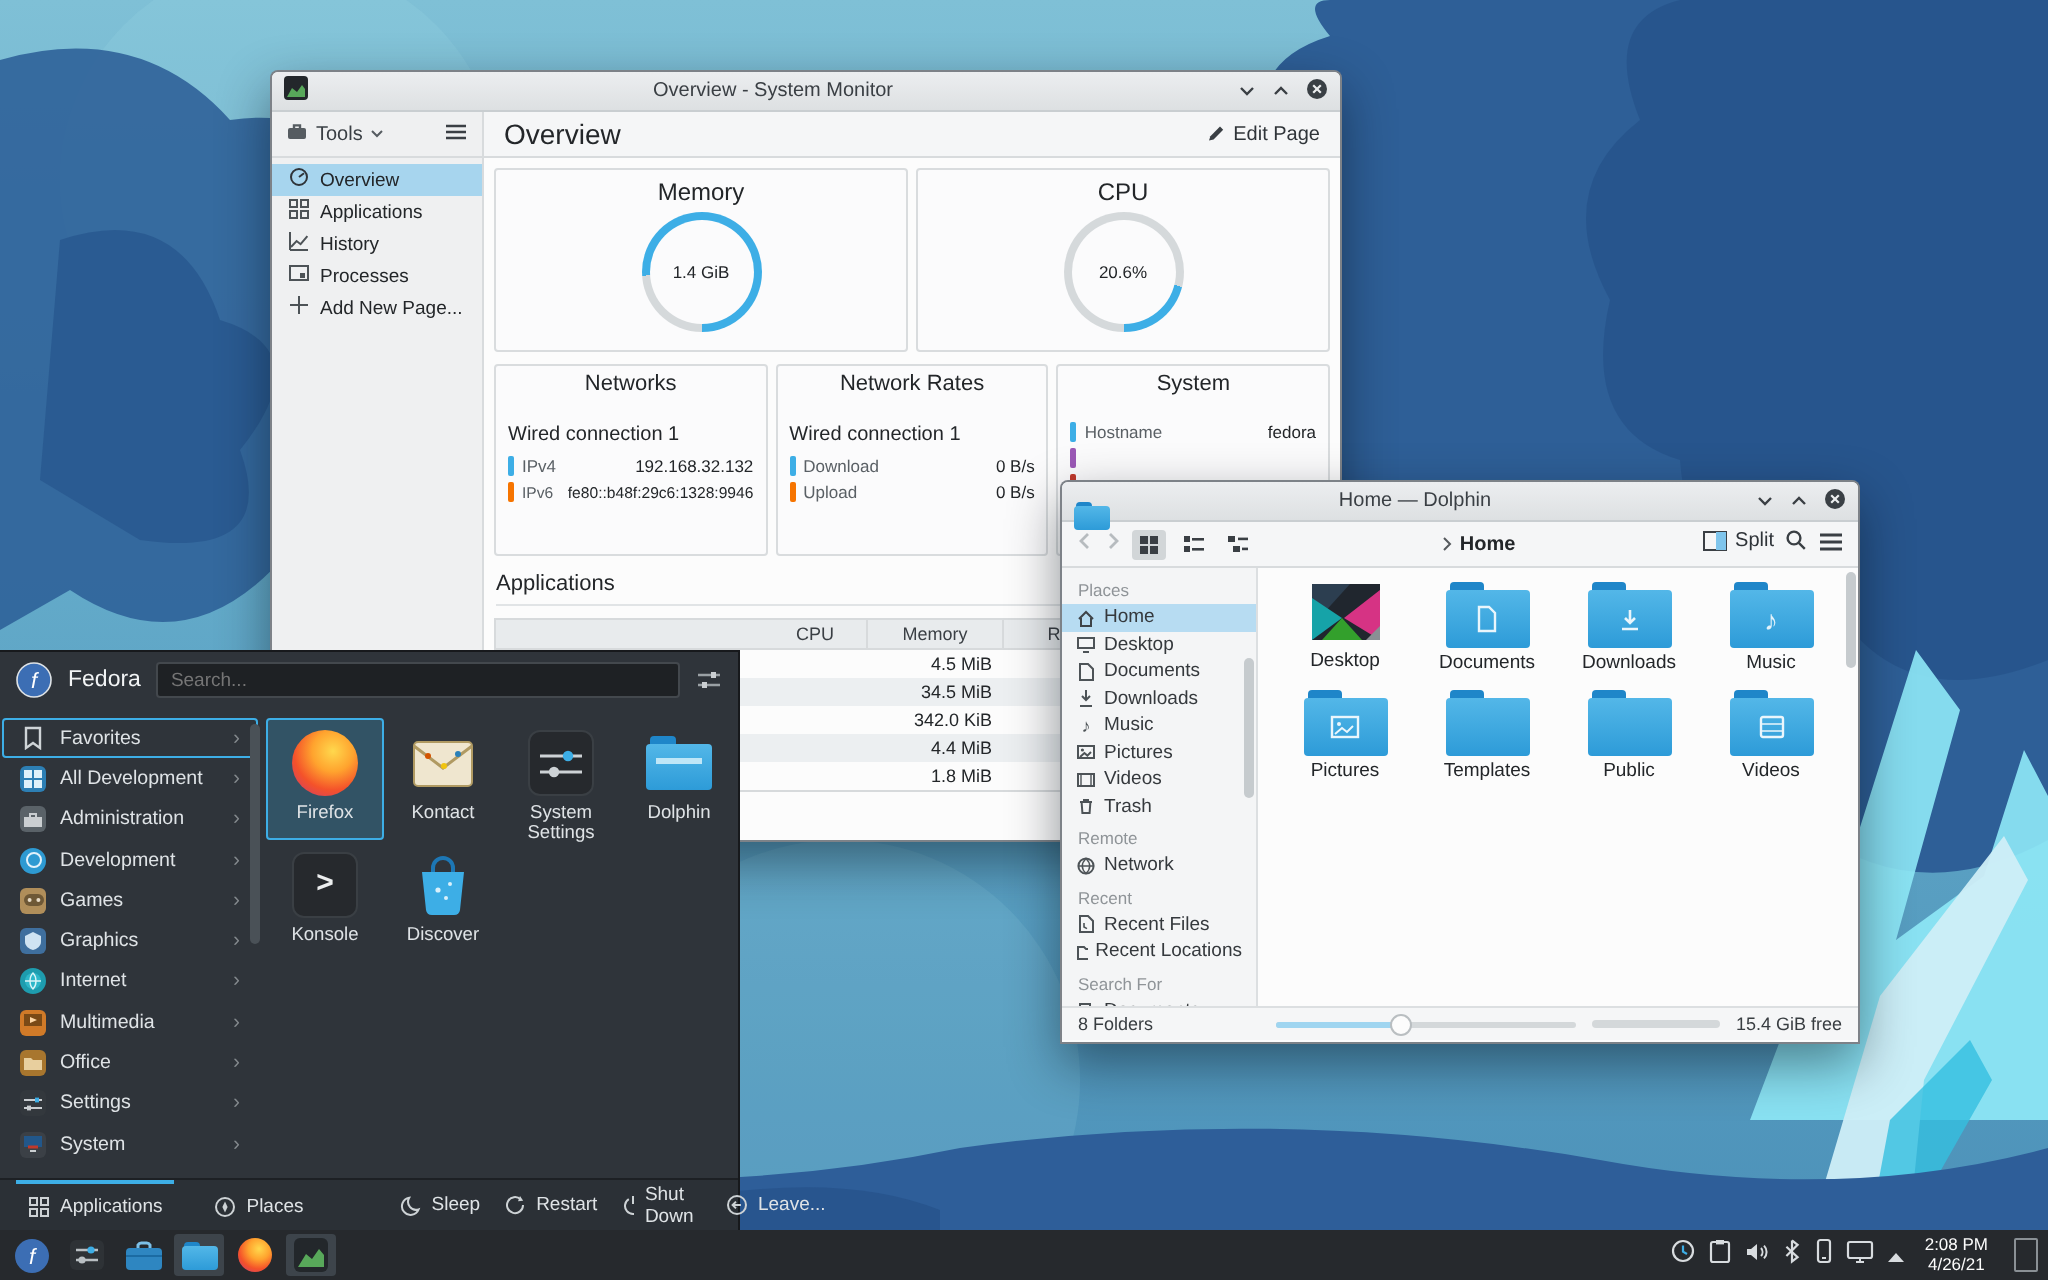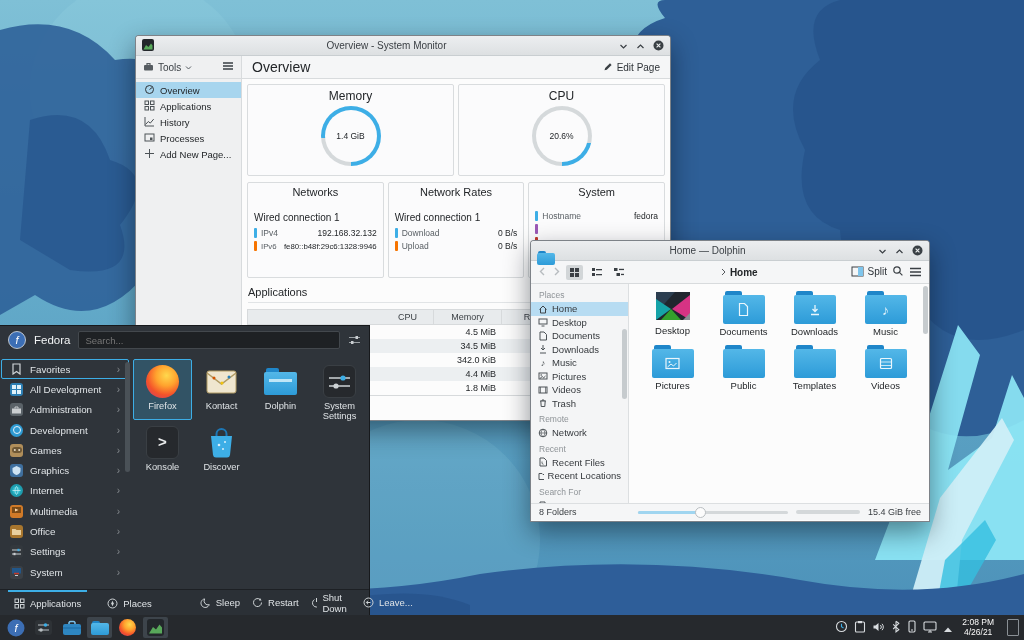--- a/index.html
+++ b/index.html
@@ -582,28 +582,28 @@
                   </svg>
                 </span>
               </span>
             <span>Pictures</span>
           </div>
           <div class="ditem">
             <span class="fol">
                 <span class="tab"></span>
                 <span class="bod"></span>
               </span>
-            <span>Public</span>
+            <span>Templates</span>
           </div>
           <div class="ditem">
             <span class="fol">
                 <span class="tab"></span>
                 <span class="bod"></span>
               </span>
-            <span>Templates</span>
+            <span>Public</span>
           </div>
           <div class="ditem">
             <span class="fol">
                 <span class="tab"></span>
                 <span class="bod"></span>
                 <span class="emb">
                   <svg width="14" height="13">
                     <rect x="1.5" y="1.5" width="11" height="10" rx="1" fill="none" stroke="#eaf6fc" stroke-width="1.2"></rect>
                     <path d="M1.5 5h11M1.5 8.5h11" stroke="#eaf6fc" stroke-width=".8"></path>
                   </svg>
@@ -769,44 +769,44 @@
           <span class="aicon"><svg width="33" height="33">
                 <rect x="2" y="6" width="29" height="22" rx="2" fill="#efe6cf" stroke="#b09a62"></rect>
                 <path d="M2 8l14.5 11L31 8" fill="none" stroke="#b09a62" stroke-width="1.5"></path>
                 <circle cx="9" cy="13" r="1.5" fill="#d35400"></circle>
                 <circle cx="24" cy="12" r="1.5" fill="#2980b9"></circle>
                 <circle cx="17" cy="18" r="1.5" fill="#f1c40f"></circle>
               </svg></span>
           <span>Kontact</span>
         </div>
         <div class="lapp">
+          <span class="aicon darksq" style="display:flex;align-items:center;justify-content:center">
+              <svg width="23" height="18">
+                <path d="M1 5h21M1 13h21" stroke="#cdd2d5" stroke-width="1.6"></path>
+                <circle cx="15" cy="5" r="2.6" fill="#3daee6"></circle>
+                <circle cx="8" cy="13" r="2.6" fill="#cdd2d5"></circle>
+              </svg>
+            </span>
+          <span>System Settings</span>
+        </div>
+        <div class="lapp">
           <span class="aicon" style="position:relative">
               <span class="fol" style="width:33px;height:27px;position:absolute;left:0;top:3px">
                 <span class="tab" style="width:13px;height:6px"></span>
                 <span class="bod" style="width:33px;height:23px"></span>
                 <span class="emb" style="width:33px;height:23px">
                   <svg width="23" height="10">
                     <rect width="23" height="3" fill="#bfe6f7"></rect>
                   </svg>
                 </span>
               </span>
             </span>
           <span>Dolphin</span>
         </div>
         <div class="lapp">
-          <span class="aicon darksq" style="display:flex;align-items:center;justify-content:center">
-              <svg width="23" height="18">
-                <path d="M1 5h21M1 13h21" stroke="#cdd2d5" stroke-width="1.6"></path>
-                <circle cx="15" cy="5" r="2.6" fill="#3daee6"></circle>
-                <circle cx="8" cy="13" r="2.6" fill="#cdd2d5"></circle>
-              </svg>
-            </span>
-          <span>System Settings</span>
-        </div>
-        <div class="lapp">
           <span class="aicon darksq" style="display:flex;align-items:center;justify-content:center;color:#eceeef;font-weight:bold;font-size:15px">&gt;</span>
           <span>Konsole</span>
         </div>
         <div class="lapp">
           <span class="aicon"><svg width="33" height="33">
                 <path d="M6 10h21l-2 19a3 3 0 0 1-3 2.5H11A3 3 0 0 1 8 29z" fill="#3daee6"></path>
                 <path d="M11.5 10V8a5 5 0 0 1 10 0v2" fill="none" stroke="#1d77b5" stroke-width="2"></path>
                 <circle cx="14" cy="19" r="1.3" fill="#d9f0fb"></circle>
                 <circle cx="20" cy="16" r="1" fill="#d9f0fb"></circle>
                 <circle cx="18" cy="23" r="1" fill="#d9f0fb"></circle>

